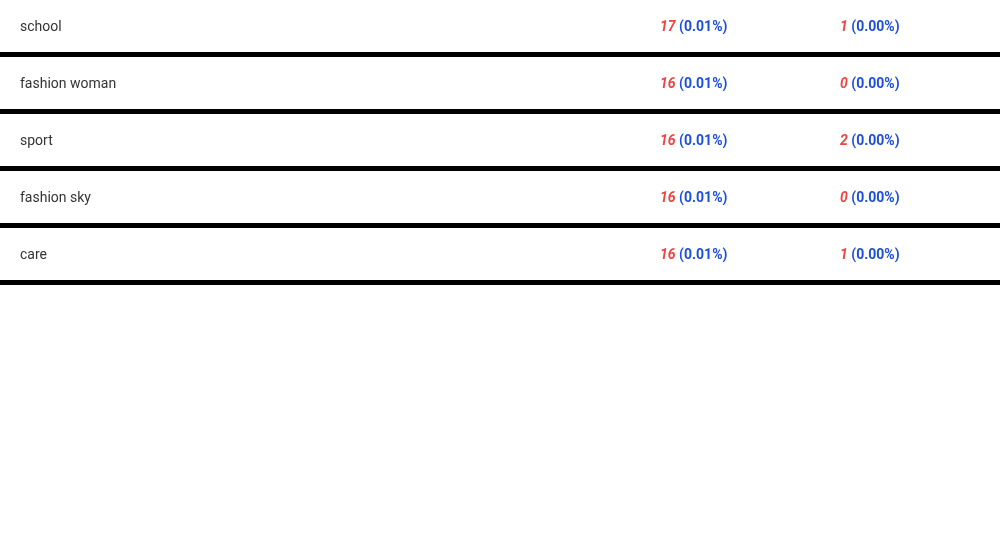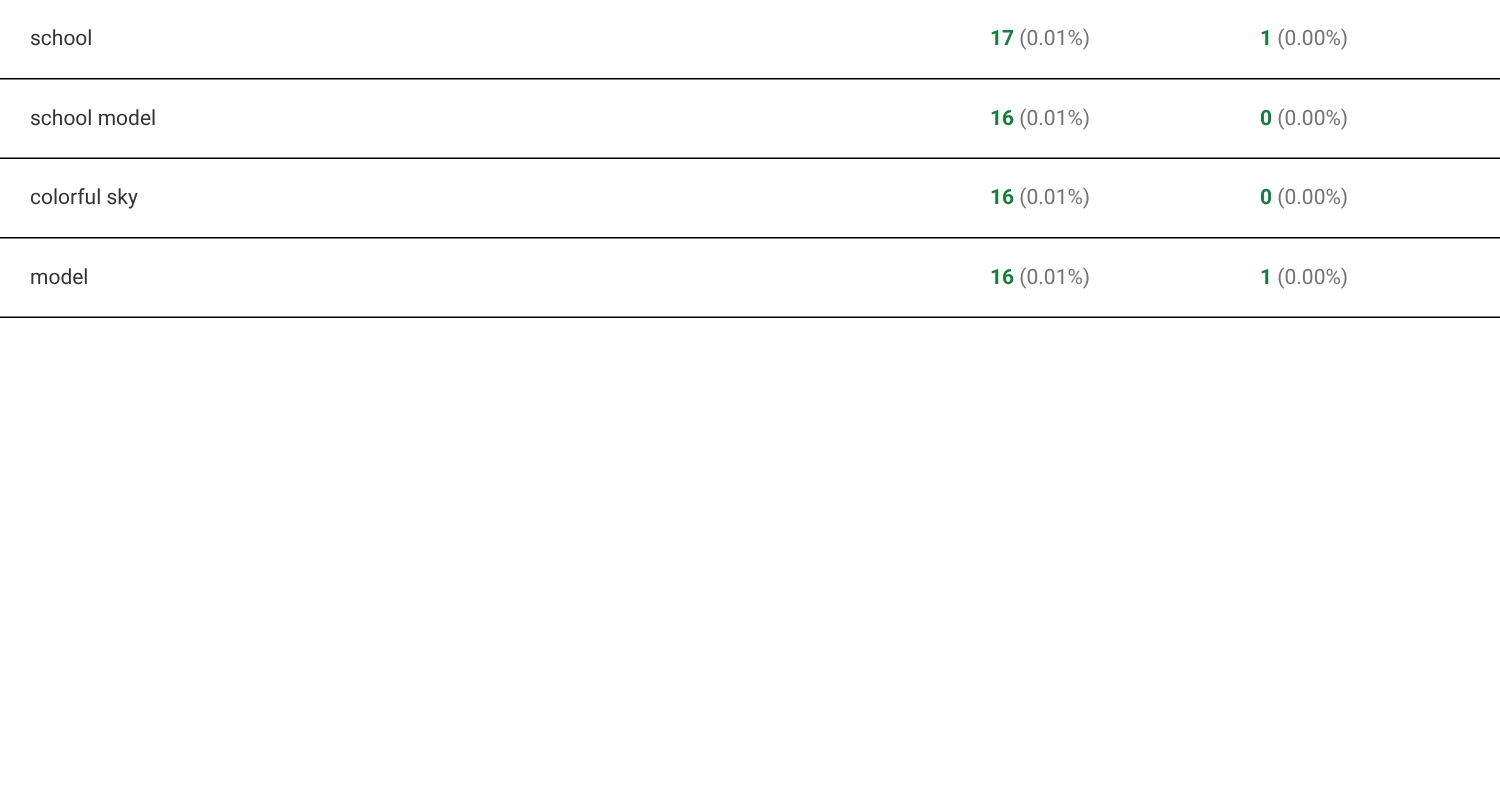--- a/index.html
+++ b/index.html
@@ -21,90 +21,102 @@
       width: 100%;
       border-collapse: collapse;
     }
 
     table {
       width: 100%;
       border-collapse: collapse;
     }
 
     tr {
-      border-bottom: 1px solid #000000;
+      border-bottom: 5px solid #000000;
     }
 
     td {
       padding: 18px 20px;
       vertical-align: middle;
     }
 
     td:first-child {
       color: #333333;
       font-size: 14px;
     }
 
     td.value-col {
       text-align: left;
       white-space: nowrap;
       width: 180px;
     }
 
     td.value-col .bold-num {
       font-weight: 700;
-      color: #15803d;
+      color: #ef4444;
+      font-style: italic;
     }
 
     td.value-col .pct {
-      color: #737373;
-      font-weight: 400;
+      color: #1d4ed8;
+      font-weight: 700;
     }
   </style>
 </head>
 <body>
 
 <div class="table-container">
   <table id="main-table">
     <tbody id="table-body">
     <tr>
       <td>school</td>
       <td class="value-col">
         <span class="bold-num">17</span>
         <span class="pct"> (0.01%)</span>
       </td>
       <td class="value-col">
         <span class="bold-num">1</span>
         <span class="pct"> (0.00%)</span>
       </td>
     </tr>
         <tr>
-      <td>school model</td>
+      <td>fashion woman</td>
       <td class="value-col">
         <span class="bold-num">16</span>
         <span class="pct"> (0.01%)</span>
       </td>
       <td class="value-col">
         <span class="bold-num">0</span>
         <span class="pct"> (0.00%)</span>
       </td>
     </tr>
         <tr>
-      <td>colorful sky</td>
+      <td>sport</td>
+      <td class="value-col">
+        <span class="bold-num">16</span>
+        <span class="pct"> (0.01%)</span>
+      </td>
+      <td class="value-col">
+        <span class="bold-num">2</span>
+        <span class="pct"> (0.00%)</span>
+      </td>
+    </tr>
+        <tr>
+      <td>fashion sky</td>
       <td class="value-col">
         <span class="bold-num">16</span>
         <span class="pct"> (0.01%)</span>
       </td>
       <td class="value-col">
         <span class="bold-num">0</span>
         <span class="pct"> (0.00%)</span>
       </td>
     </tr>
         <tr>
-      <td>model</td>
+      <td>care</td>
       <td class="value-col">
         <span class="bold-num">16</span>
         <span class="pct"> (0.01%)</span>
       </td>
       <td class="value-col">
         <span class="bold-num">1</span>
         <span class="pct"> (0.00%)</span>
       </td>
     </tr>
       </tbody>

